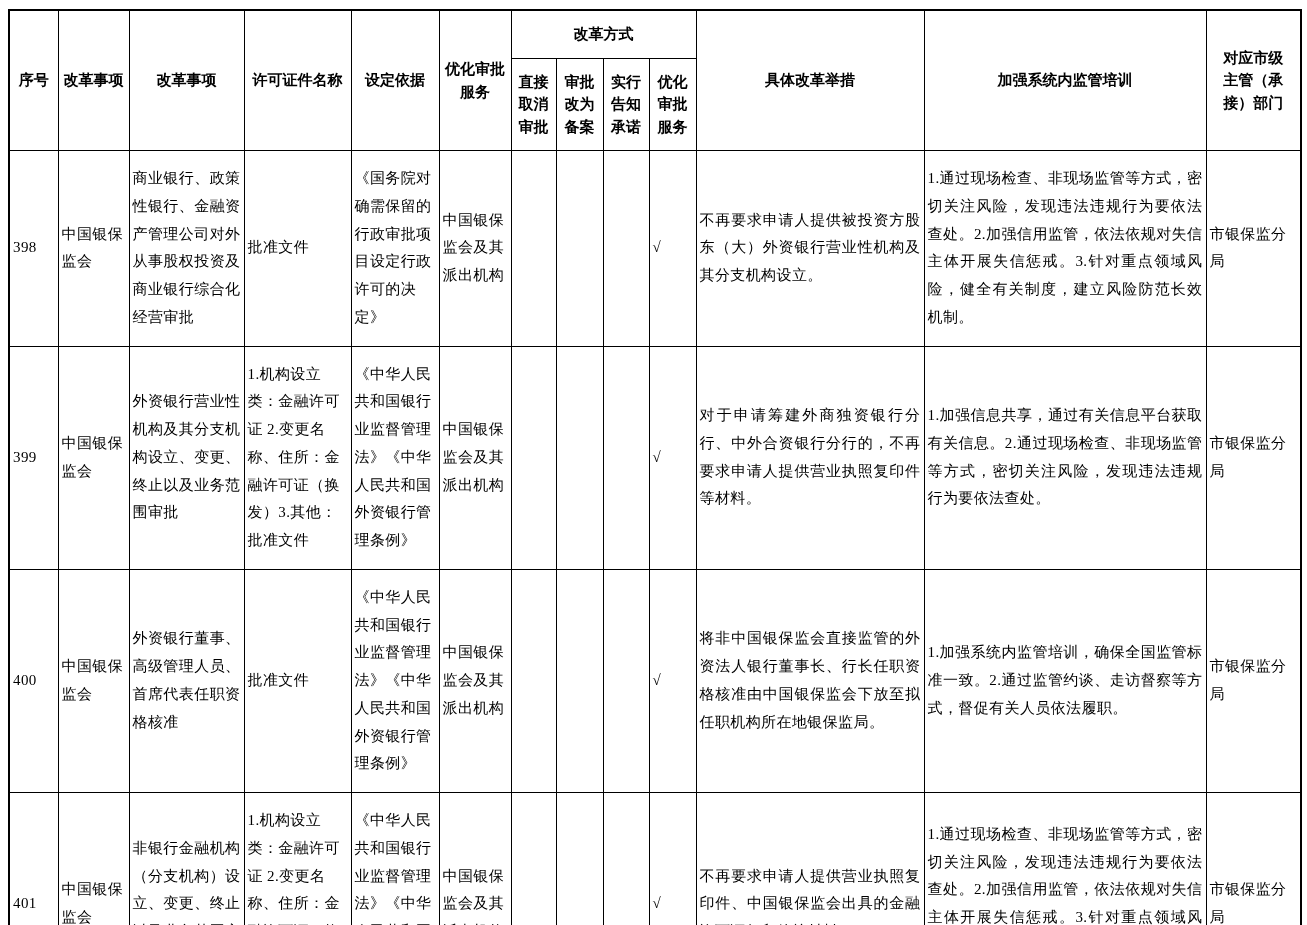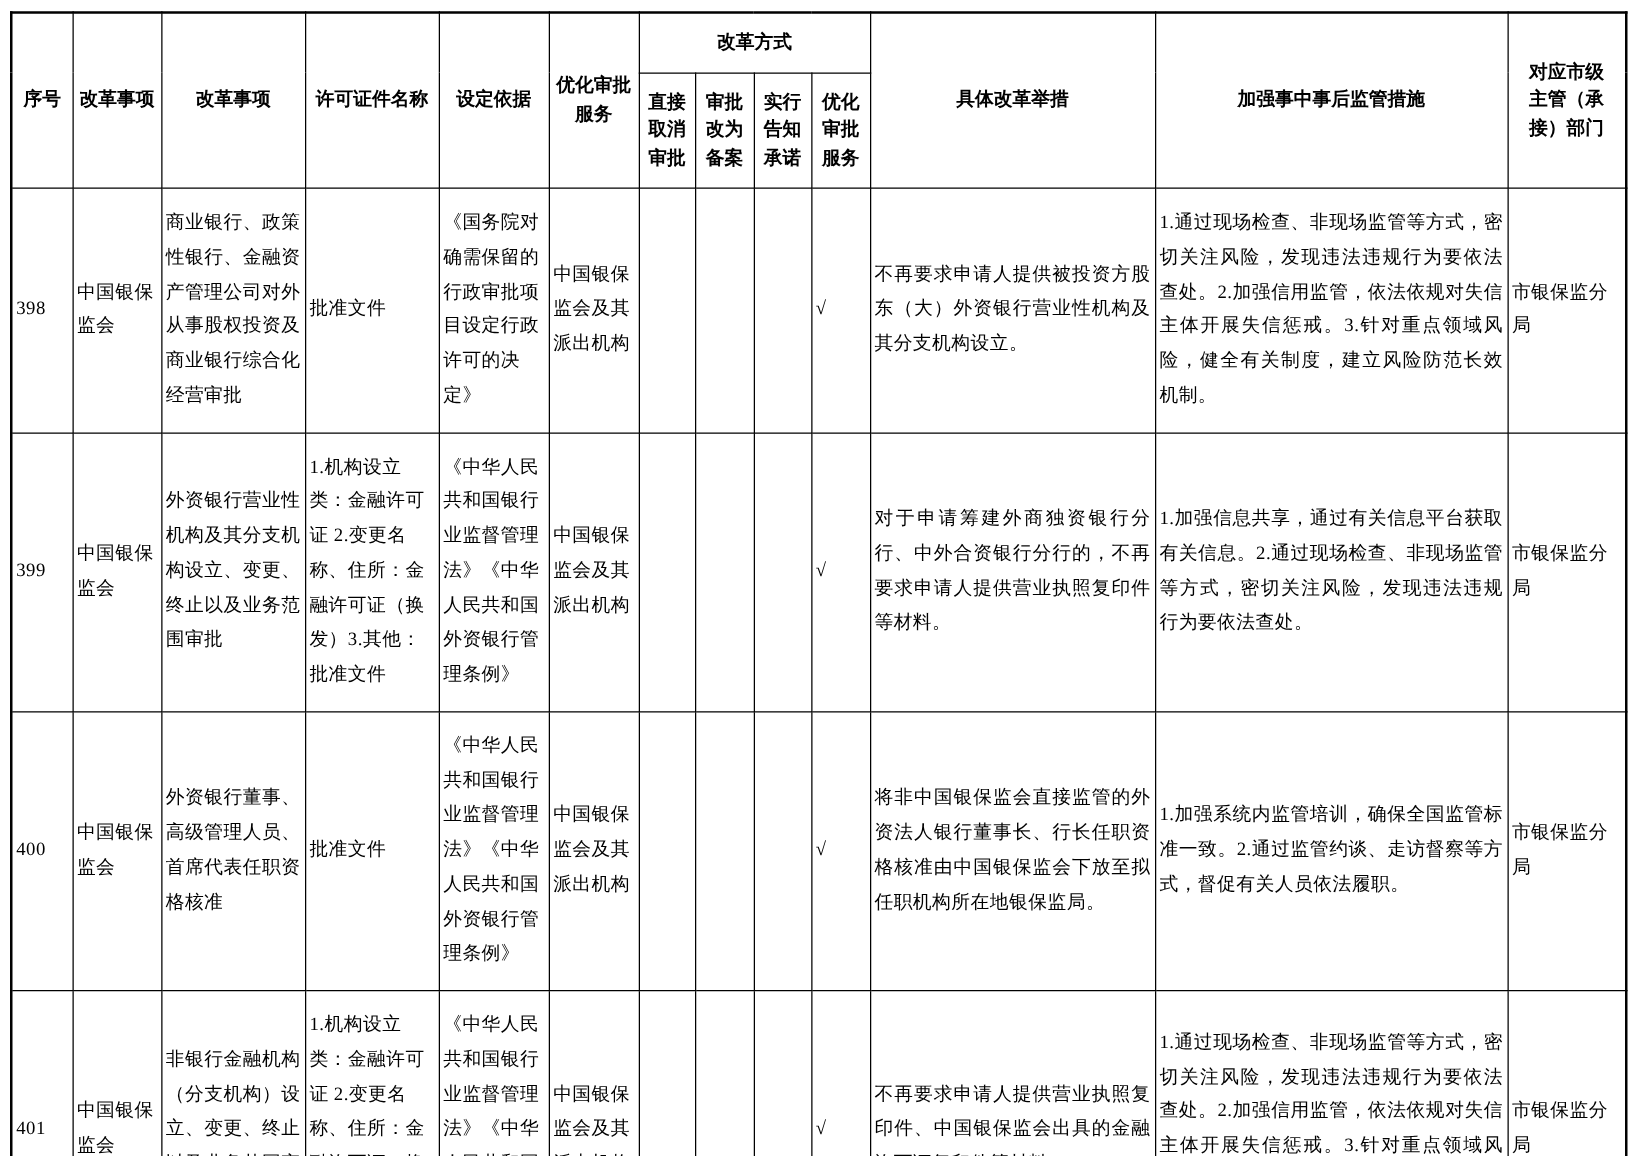--- a/index.html
+++ b/index.html
@@ -59,21 +59,21 @@
   <thead>
     <tr style="height:24px">
       <th rowspan="2">序号</th>
       <th rowspan="2">改革事项</th>
       <th rowspan="2">改革事项</th>
       <th rowspan="2">许可证件名称</th>
       <th rowspan="2">设定依据</th>
       <th rowspan="2">优化审批服务</th>
       <th colspan="4">改革方式</th>
       <th rowspan="2">具体改革举措</th>
-      <th rowspan="2">加强事中事后监管措施</th>
+      <th rowspan="2">加强系统内监管培训</th>
       <th rowspan="2" class="hdr-municipal">对应市级主管（承接）部门</th>
     </tr>
     <tr style="height:74px">
       <th>直接取消审批</th>
       <th>审批改为备案</th>
       <th>实行告知承诺</th>
       <th>优化审批服务</th>
     </tr>
   </thead>
   <tbody>

